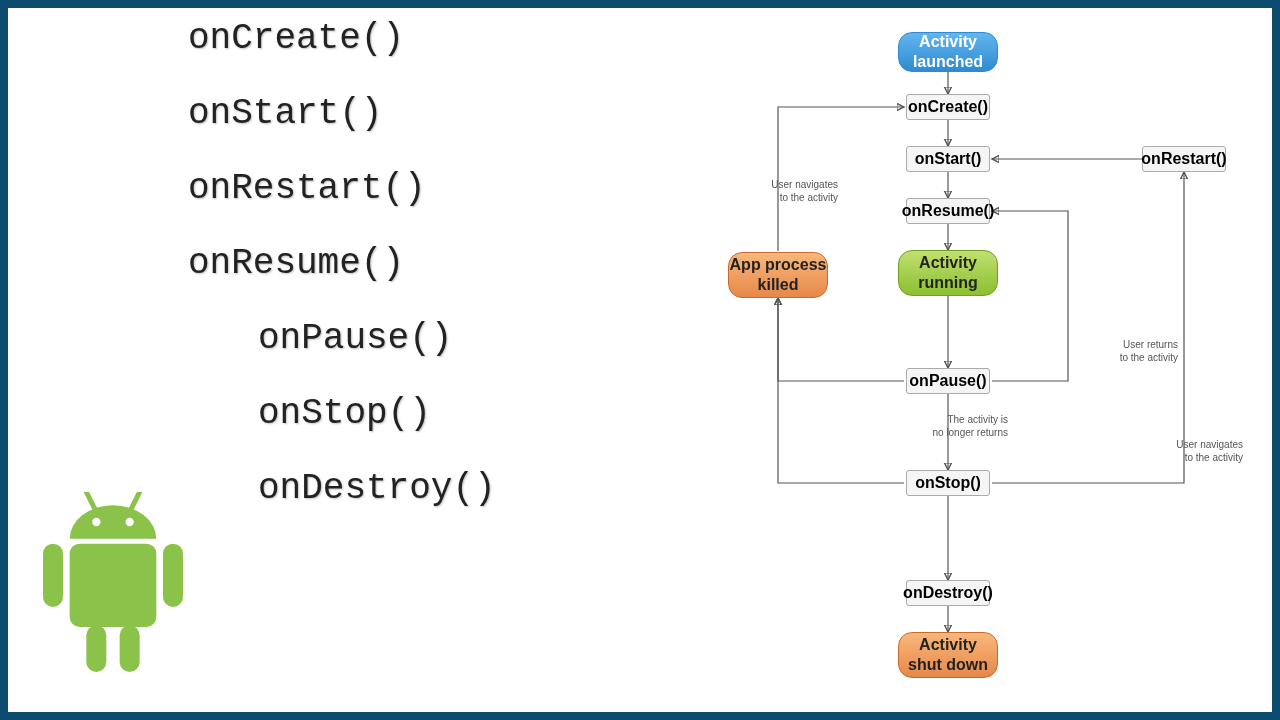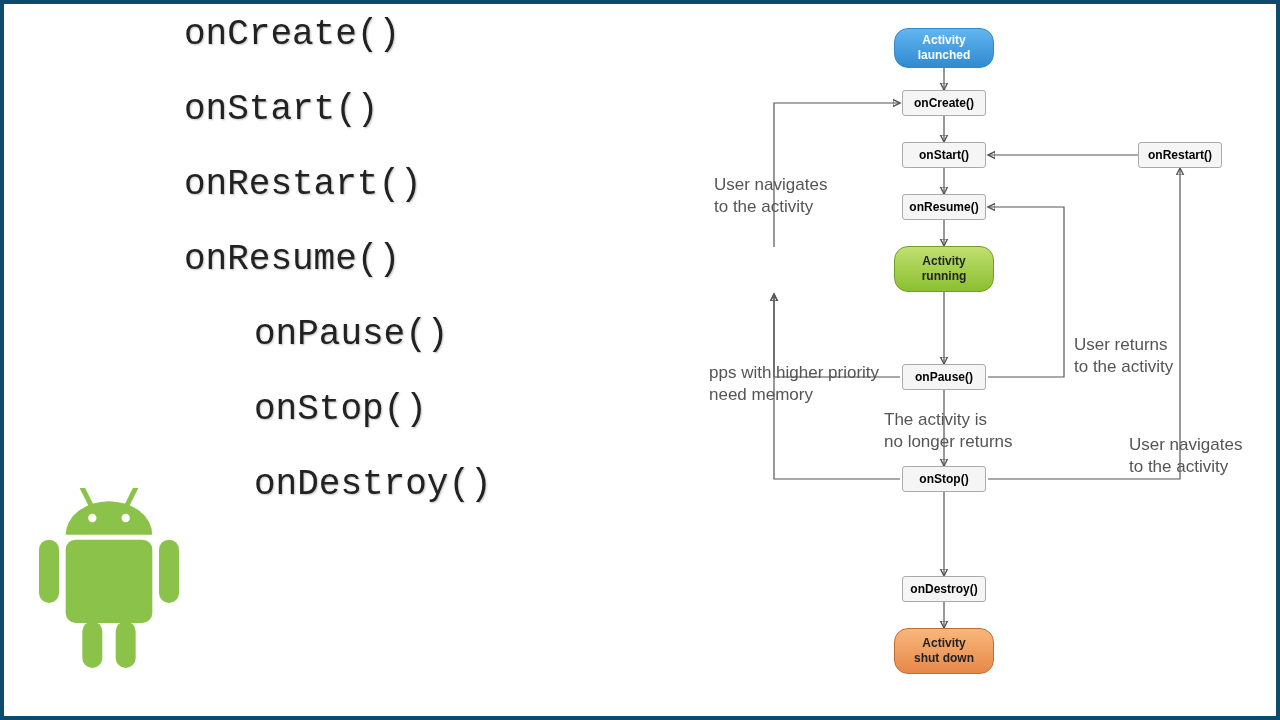--- a/index.html
+++ b/index.html
@@ -1,27 +1,27 @@
 <!DOCTYPE html>
 <html><head>
 <meta charset="utf-8">
 <style>
   html,body{margin:0;padding:0;width:1280px;height:720px;overflow:hidden;font-family:Arial,Helvetica,sans-serif;}
-  .frame{box-sizing:border-box;width:1280px;height:720px;border:4px solid #0c4a6e;background:#fff;position:relative;}
+  .frame{box-sizing:border-box;width:1280px;height:720px;border:8px solid #0c4a6e;background:#fff;position:relative;}
   
   .left{position:absolute;left:0;top:0;width:640px;height:704px;}
   .methods{position:absolute;left:180px;top:10px;}
   .m{font-family:'Courier New',monospace;font-size:36px;color:#222;text-shadow:1px 1px 2px rgba(0,0,0,.25);margin-bottom:34px;white-space:nowrap;}
   .m.indent{padding-left:70px;}
   .android{position:absolute;left:20px;bottom:20px;width:170px;height:200px;}
   
   .diagram{position:absolute;left:640px;top:0;width:624px;height:704px;}
-  .node{position:absolute;box-sizing:border-box;border-radius:14px;display:flex;align-items:center;justify-content:center;text-align:center;font-size:12px;line-height:1.25;padding:4px 24px;font-weight:bold;white-space:pre;}
+  .node{position:absolute;box-sizing:border-box;border-radius:14px;display:flex;align-items:center;justify-content:center;text-align:center;font-size:16px;line-height:1.25;padding:4px 24px;font-weight:bold;white-space:pre;}
   .box{background:#f5f5f5;border:1px solid #aaa;font-weight:bold;border-radius:3px;}
-  .label{position:absolute;font-size:17px;color:#555;text-align:left;line-height:1.3;white-space:pre;}
+  .label{position:absolute;font-size:10px;color:#555;text-align:right;line-height:1.3;white-space:pre;}
   svg.wires{position:absolute;left:0;top:0;width:624px;height:704px;pointer-events:none;}
   .wires path,.wires line{stroke:#555;stroke-width:1.2;fill:none;}
   .arrow{fill:#555;}
 </style>
 </head>
 <body>
 
 <div class="frame">
   <div class="left">
     <div class="methods">
@@ -91,32 +91,32 @@
 launched</div>
 
     <div class="node box" style="left:258px;top:86px;width:84px;height:26px;">onCreate()</div>
     <div class="node box" style="left:258px;top:138px;width:84px;height:26px;">onStart()</div>
     <div class="node box" style="left:494px;top:138px;width:84px;height:26px;">onRestart()</div>
     <div class="node box" style="left:258px;top:190px;width:84px;height:26px;">onResume()</div>
 
     <div class="node" style="left:250px;top:242px;width:100px;height:46px;color:#222;background:linear-gradient(#c0e070,#8bbf30);border:1px solid #6fa020;">Activity
 running</div>
 
+    <div class="node" style="left:80px;top:244px;width:100px;height:46px;color:#222;background:linear-gradient(#f8b77a,#e7884a);border:1px solid #c76a30;">App process
+killed</div>
 
     <div class="node box" style="left:258px;top:360px;width:84px;height:26px;">onPause()</div>
     <div class="node box" style="left:258px;top:462px;width:84px;height:26px;">onStop()</div>
     <div class="node box" style="left:258px;top:572px;width:84px;height:26px;">onDestroy()</div>
 
     <div class="node" style="left:250px;top:624px;width:100px;height:46px;color:#222;background:linear-gradient(#f8b77a,#e7884a);border:1px solid #c76a30;">Activity
 shut down</div>
 
     <div class="label" style="left:70px;top:170px;width:120px;">User navigates
 to the activity</div>
-    <div class="label" style="left:65px;top:358px;width:140px;">pps with higher priority
-need memory</div>
     <div class="label" style="left:430px;top:330px;width:100px;">User returns
 to the activity</div>
     <div class="label" style="left:240px;top:405px;width:120px;">The activity is
 no longer returns</div>
     <div class="label" style="left:485px;top:430px;width:110px;">User navigates
 to the activity</div>
   </div>
 </div>
 
 </body></html>

